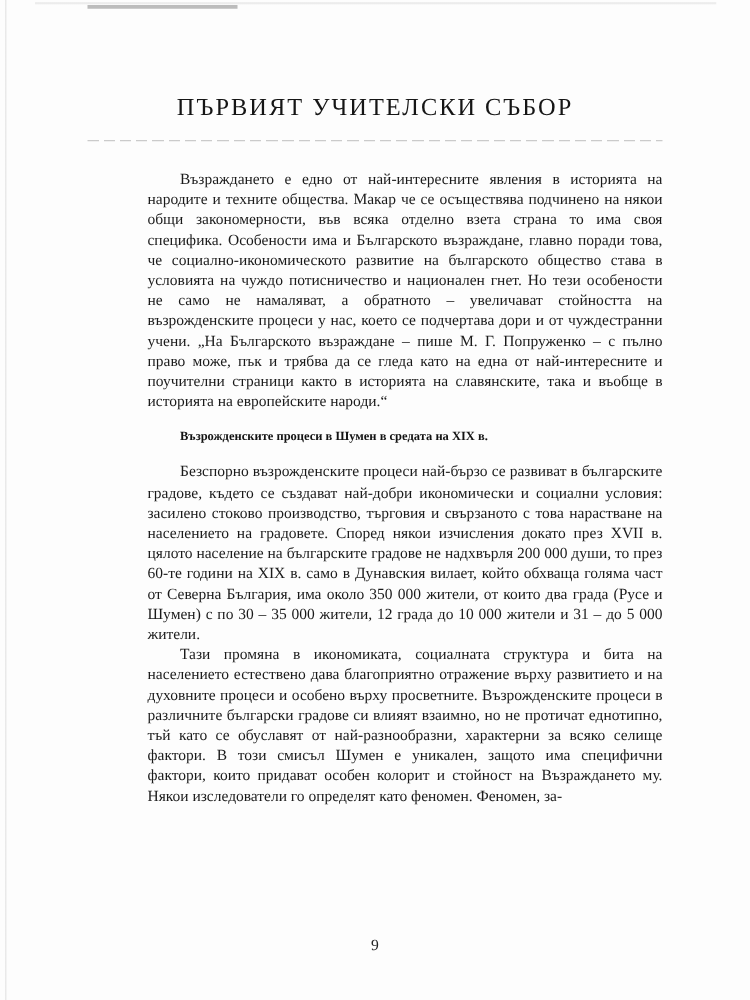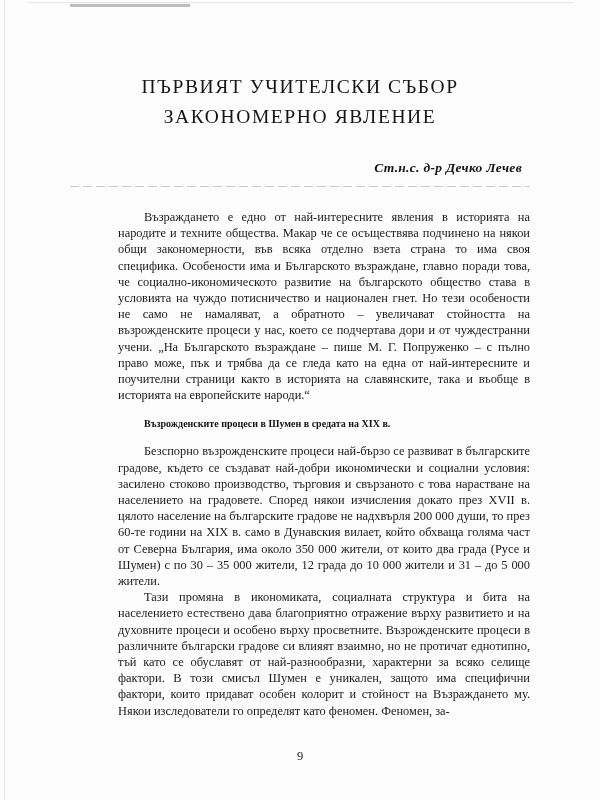--- a/index.html
+++ b/index.html
@@ -138,24 +138,22 @@
 <div class="page">
 
   <div class="scan-edge-left"></div>
   <div class="scan-edge-top"></div>
   <div class="scan-mark-top"></div>
 
   <div class="content">
 
     <div class="title-block">
       <div class="title-line">ПЪРВИЯТ УЧИТЕЛСКИ СЪБОР</div>
-      <div class="title-line">ЗАКОНОМЕРНО ЯВЛЕНИЕ</div>
     </div>
 
-    <div class="byline">Ст.н.с. д-р Дечко Лечев</div>
 
     <div class="rule"></div>
 
     <div class="body">
 
       <p class="para">Възраждането е едно от най-интересните явления в историята на народите и техните общества. Макар че се осъществява подчинено на някои общи закономерности, във всяка отделно взета страна то има своя специфика. Особености има и Българското възраждане, главно поради това, че социално-икономическото развитие на българското общество става в условията на чуждо потисничество и национален гнет. Но тези особености не само не намаляват, а обратното – увеличават стойността на възрожденските процеси у нас, което се подчертава дори и от чуждестранни учени. „На Българското възраждане – пише М. Г. Попруженко – с пълно право може, пък и трябва да се гледа като на една от най-интересните и поучителни страници както в историята на славянските, така и въобще в историята на европейските народи.“</p>
 
       <div class="subhead">Възрожденските процеси в Шумен в средата на XIX в.</div>
 
       <p class="para">Безспорно възрожденските процеси най-бързо  се развиват в българските градове, където се създават  най-добри икономически и социални условия:  засилено стоково производство, търговия и свързаното с това нарастване на  населението на градовете. Според някои изчисления докато през XVII в. цялото население на българските градове не надхвърля 200 000 души, то през 60-те години на XIX в. само в Дунавския вилает, който обхваща голяма част от Северна България, има около 350 000 жители, от които два града (Русе и Шумен) с по 30 – 35 000 жители, 12 града до 10 000 жители и 31 – до 5 000 жители.</p>

